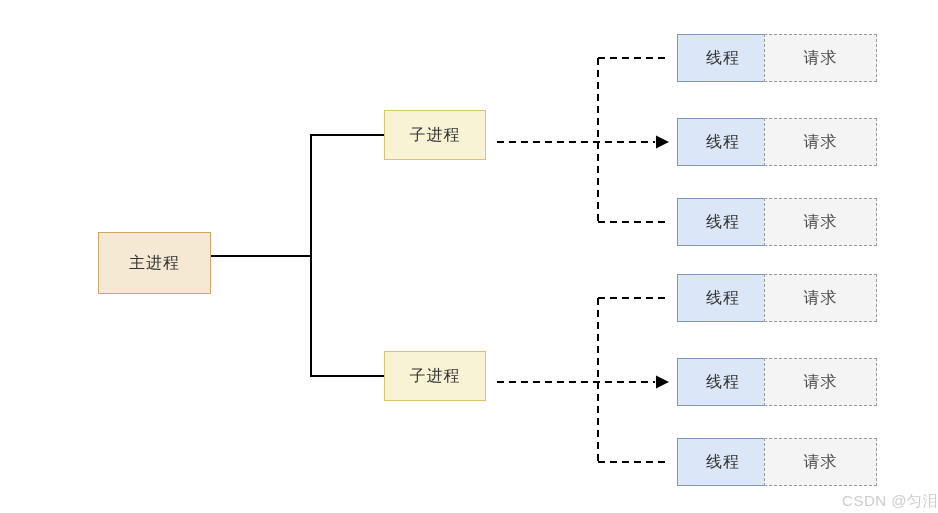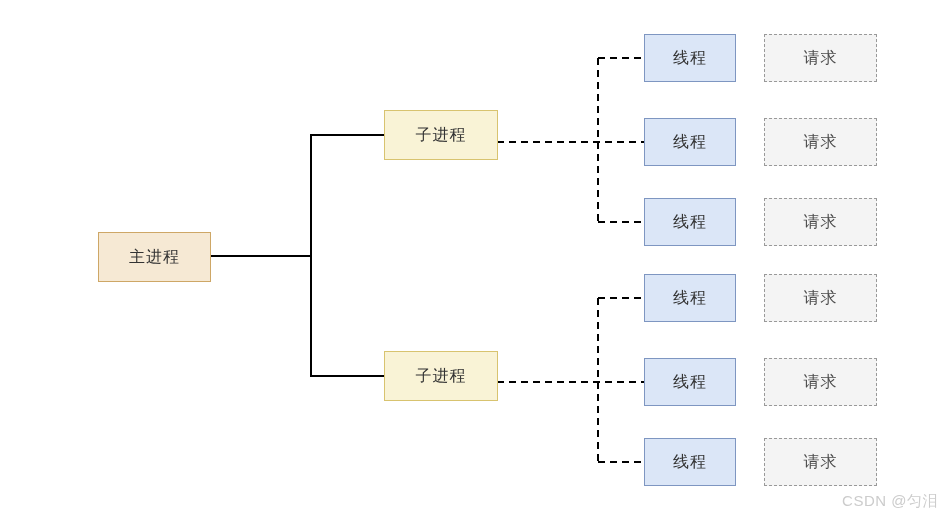--- a/index.html
+++ b/index.html
@@ -27,33 +27,33 @@
     box-sizing: border-box;
     display: flex;
     align-items: center;
     justify-content: center;
     font-size: 16px;
     color: var(--label-text, #333333);
     letter-spacing: 1px;
     white-space: nowrap;
   }
   .box-main {
-    left: 98px;  top: 232px; width: 113px; height: 50px;
+    left: 98px;  top: 232px; width: 113px; height: 62px;
     background: var(--main-fill);
     border: 1.5px solid var(--main-border);
   }
   .box-child {
-    width: 114px; height: 50px;
+    width: 102px; height: 50px;
     background: var(--child-fill);
     border: 1.5px solid var(--child-border);
   }
   .box-child-1 { left: 384px; top: 110px; }
   .box-child-2 { left: 384px; top: 351px; }
   .box-thread {
-    left: 644px; width: 92px; height: 48px;
+    left: 677px; width: 92px; height: 48px;
     background: var(--thread-fill);
     border: 1px solid var(--thread-border);
   }
   .box-request {
     left: 764px; width: 113px; height: 48px;
     background: var(--request-fill);
     border: 1px dashed var(--request-border);
     color: var(--request-text, #4d4d4d);
   }
   .row-y-1 { top: 34px; }

